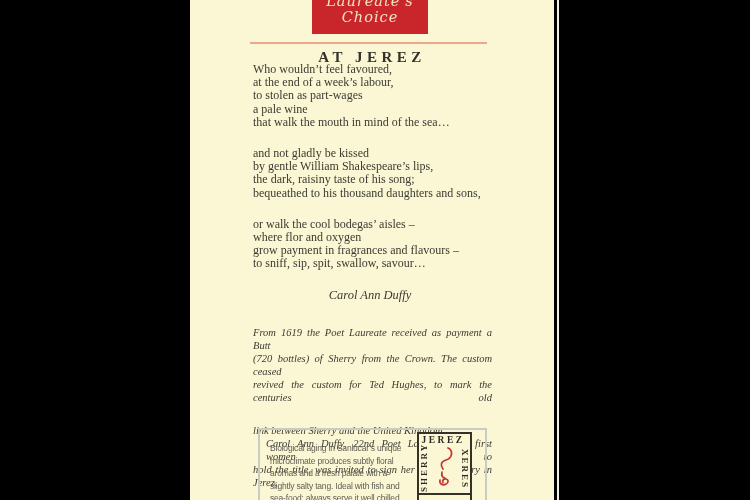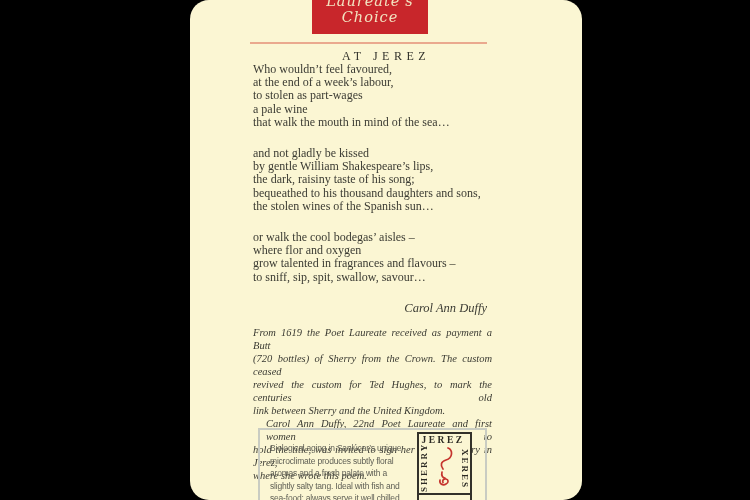--- a/index.html
+++ b/index.html
@@ -5,46 +5,46 @@
   html,body{margin:0;padding:0;}
   body{
     width:750px;height:500px;background:#000;position:relative;
     overflow:hidden;font-family:"Liberation Serif",serif;
   }
   .black-bar{position:absolute;top:0;height:500px;background:#000;}
   .black-bar.left{left:0;width:190px;}
   .black-bar.right{left:554px;width:196px;}
   .page-edge-line{position:absolute;left:557px;top:0;width:2px;height:500px;background:#f2efe4;}
   .card{
-    position:absolute;left:190px;top:0;width:392px;height:500px;
-    background:#fbf6d3;overflow:hidden;border-radius:19px;
+    position:absolute;left:190px;top:0;width:364px;height:500px;
+    background:#fbf6d3;overflow:hidden;
   }
   
   .masthead{
     position:absolute;left:122px;top:-16px;width:116px;height:50px;
     background:#c8262b;color:#f2e3c0;text-align:center;
     box-sizing:border-box;padding-top:9px;
     font-family:"DejaVu Serif",serif;font-style:italic;
     font-size:14.5px;line-height:16px;letter-spacing:1px;
   }
   .rule-salmon{position:absolute;left:60px;top:42px;width:237px;height:2px;background:#eaa98e;}
   .at-jerez{
     position:absolute;left:0;top:49px;width:100%;text-align:center;
-    font-weight:normal;font-size:12px;letter-spacing:4.5px;color:#33332c;
+    font-weight:bold;font-size:15px;letter-spacing:4.5px;color:#33332c;
   }
   
   .poem{position:absolute;left:63px;top:63px;width:240px;color:#3b3b33;font-size:12px;line-height:13.2px;}
   .poem .line{white-space:nowrap;}
   .stanza{margin:0 0 18px 0;}
-  .attribution{width:234px;text-align:right;font-style:italic;margin-top:6px;font-size:12.5px;}
+  .attribution{width:234px;text-align:center;font-style:italic;margin-top:6px;font-size:12.5px;}
   
   .history{position:absolute;left:63px;top:326px;width:239px;color:#3b3b33;
     font-style:italic;font-size:10.5px;line-height:13px;}
   .history .hline{text-align:justify;text-align-last:justify;}
-  .history .hline.last{text-align:left;text-align-last:left;}
+  .history .hline.last{text-align:left;text-align-last:left;margin-top:20px;}
   .history .hline.indent{padding-left:13px;}
   
   .note-box{
     position:absolute;left:68px;top:428px;width:229px;height:85px;
     border:2px solid #c9ccc2;box-sizing:border-box;
   }
   .note-text{
     position:absolute;left:10px;top:12px;width:152px;
     font-family:"Liberation Sans",sans-serif;font-size:8.5px;line-height:12.6px;
     letter-spacing:-0.2px;color:#5f5f55;
@@ -98,26 +98,25 @@
       <div class="line">at the end of a week’s labour,</div>
       <div class="line">to stolen as part-wages</div>
       <div class="line">a pale wine</div>
       <div class="line">that walk the mouth in mind of the sea…</div>
     </div>
     <div class="stanza">
       <div class="line">and not gladly be kissed</div>
       <div class="line">by gentle William Shakespeare’s lips,</div>
       <div class="line">the dark, raisiny taste of his song;</div>
       <div class="line">bequeathed to his thousand daughters and sons,</div>
-      <div class="line">the stolen wines of the Spanish sun…</div>
     </div>
     <div class="stanza">
       <div class="line">or walk the cool bodegas’ aisles –</div>
       <div class="line">where flor and oxygen</div>
-      <div class="line">grow talented in fragrances and flavours –</div>
+      <div class="line">grow payment in fragrances and flavours –</div>
       <div class="line">to sniff, sip, spit, swallow, savour…</div>
     </div>
     <div class="attribution">Carol Ann Duffy</div>
   </div>
 
   <div class="history">
     <div class="hline">From 1619 the Poet Laureate received as payment a Butt</div>
     <div class="hline">(720 bottles) of Sherry from the Crown. The custom ceased</div>
     <div class="hline">revived the custom for Ted Hughes, to mark the centuries old</div>
     <div class="hline last">link between Sherry and the United Kingdom.</div>

